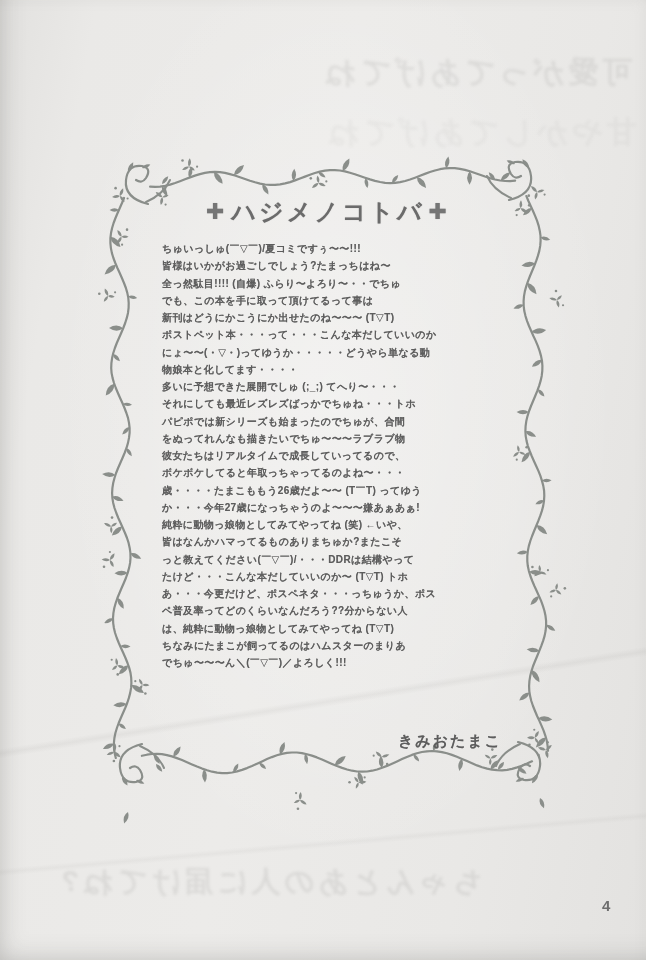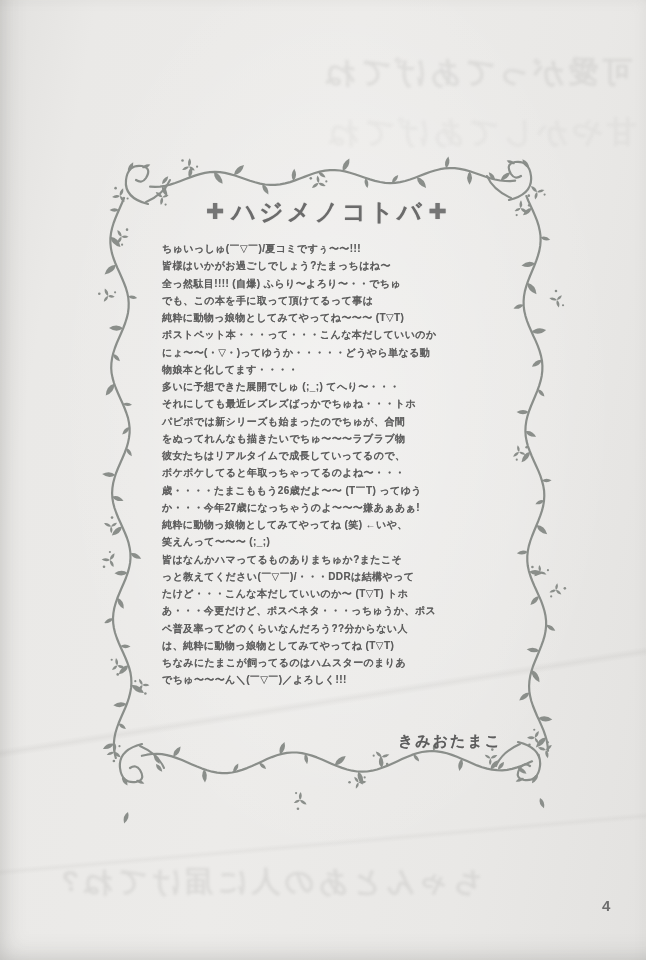--- a/index.html
+++ b/index.html
@@ -299,34 +299,33 @@
 
   <div class="title-row">
     <span class="cross">✚</span><span>ハジメノコトバ</span><span class="cross">✚</span>
   </div>
 
   <div class="body-text">
       <div class="body-line">ちゅいっしゅ(￣▽￣)/夏コミですぅ〜〜!!!</div>
       <div class="body-line">皆様はいかがお過ごしでしょう?たまっちはね〜</div>
       <div class="body-line">全っ然駄目!!!! (自爆) ふらり〜よろり〜・・でちゅ</div>
       <div class="body-line">でも、この本を手に取って頂けてるって事は</div>
-      <div class="body-line">純粋に動物っ娘物としてみてやってね〜〜〜 (T▽T)</div>
+      <div class="body-line">新刊はどうにかこうにか出せたのね〜〜〜 (T▽T)</div>
       <div class="body-line">ポストペット本・・・って・・・こんな本だしていいのか</div>
       <div class="body-line">にょ〜〜(・▽・)ってゆうか・・・・・どうやら単なる動</div>
       <div class="body-line">物娘本と化してます・・・・</div>
       <div class="body-line">多いに予想できた展開でしゅ (;_;) てへり〜・・・</div>
       <div class="body-line">それにしても最近レズレズばっかでちゅね・・・トホ</div>
       <div class="body-line">パピポでは新シリーズも始まったのでちゅが、合間</div>
       <div class="body-line">をぬってれんなも描きたいでちゅ〜〜〜ラブラブ物</div>
       <div class="body-line">彼女たちはリアルタイムで成長していってるので、</div>
       <div class="body-line">ボケボケしてると年取っちゃってるのよね〜・・・</div>
       <div class="body-line">歳・・・・たまこももう26歳だよ〜〜 (T￣T) ってゆう</div>
       <div class="body-line">か・・・今年27歳になっちゃうのよ〜〜〜嫌あぁあぁ!</div>
       <div class="body-line">純粋に動物っ娘物としてみてやってね (笑) ←いや、</div>
-      <div class="body-line">笑えんって〜〜〜 (;_;)</div>
       <div class="body-line">皆はなんかハマってるものありまちゅか?またこそ</div>
       <div class="body-line">っと教えてください(￣▽￣)/・・・DDRは結構やって</div>
       <div class="body-line">たけど・・・こんな本だしていいのか〜 (T▽T) トホ</div>
       <div class="body-line">あ・・・今更だけど、ポスペネタ・・・っちゅうか、ポス</div>
       <div class="body-line">ペ普及率ってどのくらいなんだろう??分からない人</div>
       <div class="body-line">は、純粋に動物っ娘物としてみてやってね (T▽T)</div>
       <div class="body-line">ちなみにたまこが飼ってるのはハムスターのまりあ</div>
       <div class="body-line">でちゅ〜〜〜ん＼(￣▽￣)／よろしく!!!</div>
     </div>
 

